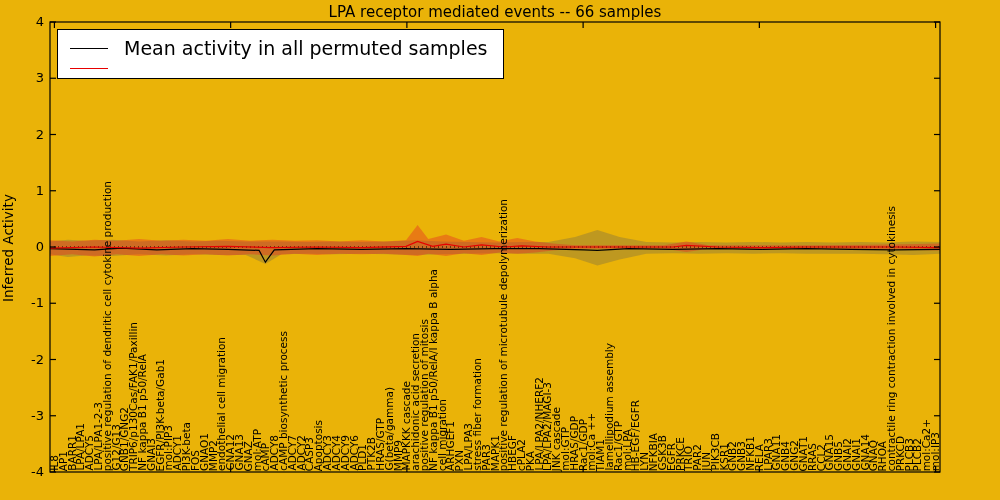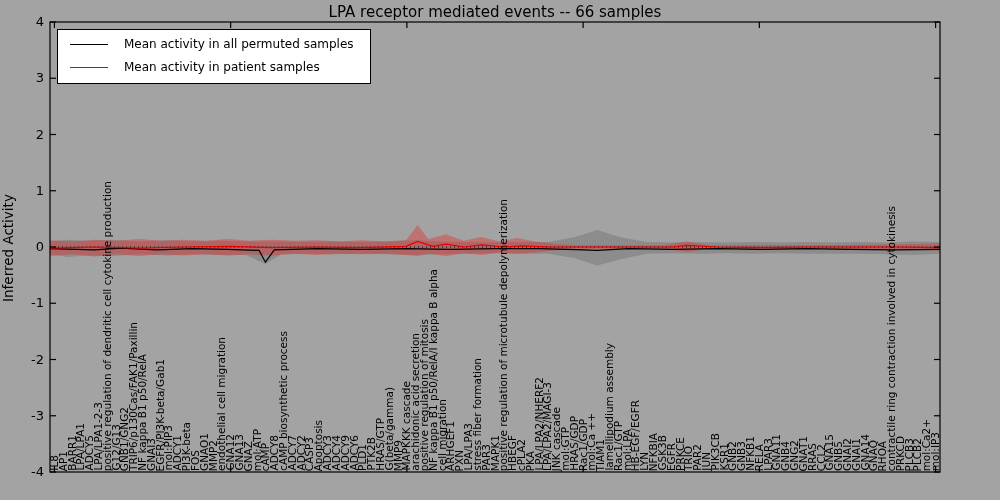--- a/index.html
+++ b/index.html
@@ -1,17 +1,17 @@
 <!DOCTYPE html>
 <html><head>
 <meta charset="utf-8">
 <style>
   html,body{margin:0;padding:0;background:#ffffff;}
   .figure{
-    position:relative;width:1000px;height:500px;background:#a3a3a3;overflow:hidden;
+    position:relative;width:1000px;height:500px;background:#eab308;overflow:hidden;
     font-family:"DejaVu Sans","Liberation Sans",sans-serif;color:#000;
   }
   #plot-svg{position:absolute;left:0;top:0;}
   .title{
     position:absolute;top:3px;left:50px;width:890px;text-align:center;
     font-size:15px;white-space:nowrap;
   }
   .xlabel{
     position:absolute;left:50px;width:890px;top:478px;text-align:center;font-size:13.5px;
   }
@@ -25,21 +25,21 @@
   .xentity{
     position:absolute;writing-mode:vertical-rl;transform:rotate(180deg);
     font-size:10.5px;line-height:1;white-space:nowrap;color:#000;
   }
   .legend{
     position:absolute;left:57px;top:29px;background:#fff;border:1.2px solid #000;
     padding:7px 16px 9px 12px;display:flex;flex-direction:column;gap:9px;z-index:5;
   }
   .legend-row{display:flex;align-items:center;gap:16px;}
   .legend-line{display:inline-block;width:38px;height:0;border-top:1.6px solid #000;}
-  .legend-text{font-size:12px;white-space:nowrap;}
+  .legend-text{font-size:19px;white-space:nowrap;}
 </style>
 </head>
 <body>
 
 <div class="figure">
   <svg id="plot-svg" width="1000" height="500">
       <path d="M50.0,241.4L67.8,239.7L85.6,240.8L112.3,239.7L139.0,241.4L165.7,240.3L192.4,241.4L219.1,240.8L245.8,241.4L265.4,241.4L281.4,241.4L308.1,241.9L334.8,241.4L361.5,241.9L388.2,241.4L414.9,240.3L441.6,241.4L468.3,241.9L495.0,242.5L521.7,241.9L548.4,241.9L575.1,236.9L597.4,230.1L619.6,236.9L646.3,241.9L673.0,242.5L699.7,241.9L726.4,242.5L753.1,241.9L779.8,242.5L806.5,241.9L833.2,242.5L859.9,241.9L886.6,242.5L913.3,241.4L940.0,241.9L940.0,253.8L913.3,254.9L886.6,254.3L859.9,253.8L833.2,253.8L806.5,253.8L779.8,253.2L753.1,253.8L726.4,253.2L699.7,253.8L673.0,253.2L646.3,253.8L619.6,259.4L597.4,265.6L575.1,258.3L548.4,253.8L521.7,253.8L495.0,253.2L468.3,253.8L441.6,254.3L414.9,254.9L388.2,254.3L361.5,253.8L334.8,254.3L308.1,253.8L281.4,254.3L265.4,263.9L245.8,254.9L219.1,254.9L192.4,254.3L165.7,255.4L139.0,254.3L112.3,256.0L85.6,255.4L67.8,257.1L50.0,254.3Z" fill="rgba(90,90,90,0.30)" stroke="none"></path>
       <path d="M50.0,240.3L72.3,241.4L94.5,239.7L116.8,240.8L139.0,239.1L161.3,240.8L183.5,239.7L205.8,240.8L228.0,239.1L250.3,240.8L272.5,239.7L294.8,240.8L317.0,240.3L339.3,241.4L361.5,240.3L383.8,241.4L406.0,240.3L417.6,225.1L428.3,239.1L446.1,234.6L463.9,240.8L481.6,236.9L499.4,241.4L517.3,238.0L535.0,241.4L552.8,243.6L575.1,245.3L619.6,245.3L664.1,245.3L686.4,241.4L708.6,245.3L762.0,245.3L815.4,245.3L868.8,244.8L904.4,244.2L940.0,243.6L940.0,250.4L904.4,249.8L868.8,249.3L815.4,248.7L762.0,249.3L708.6,248.7L686.4,252.1L664.1,248.7L619.6,248.7L575.1,248.7L552.8,250.4L535.0,252.6L517.3,253.8L499.4,252.6L481.6,254.9L463.9,253.2L446.1,256.0L428.3,253.8L417.6,256.0L406.0,254.9L383.8,253.8L361.5,254.3L339.3,253.8L317.0,254.9L294.8,253.8L272.5,255.4L250.3,254.3L228.0,255.4L205.8,254.3L183.5,255.4L161.3,254.3L139.0,256.0L116.8,254.3L94.5,256.6L72.3,254.3L50.0,256.0Z" fill="rgba(230,40,40,0.40)" stroke="none"></path>
       <line x1="50" y1="247" x2="940" y2="247" stroke="#000000" stroke-width="1" stroke-dasharray="1,3"></line>
       <path d="M50.0,248.7L94.5,249.8L121.2,248.1L156.8,249.8L192.4,248.7L228.0,249.3L259.1,250.4L265.4,262.2L274.3,249.8L317.0,248.7L361.5,249.3L406.0,248.7L450.5,249.3L495.0,248.7L539.5,248.7L584.0,249.8L597.4,250.4L628.5,248.7L673.0,249.3L717.5,248.7L762.0,249.3L806.5,248.7L851.0,249.3L895.5,249.8L940.0,249.3" fill="none" stroke="#000000" stroke-width="1.2"></path>
@@ -195,16 +195,15 @@
       <div class="xentity" style="left: 930.094px; bottom: 29px;">mol:IP3</div>
     </div>
 
   <div class="legend">
     <div class="legend-row">
       <span class="legend-line"></span>
       <span class="legend-text">Mean activity in all permuted samples</span>
     </div>
     <div class="legend-row">
       <span class="legend-line" id="legend-line-patient" style="border-top-color: rgb(230, 0, 0);"></span>
-      <span class="legend-text">Mean activity in patient samples</span>
     </div>
   </div>
 </div>
 
 </body></html>

